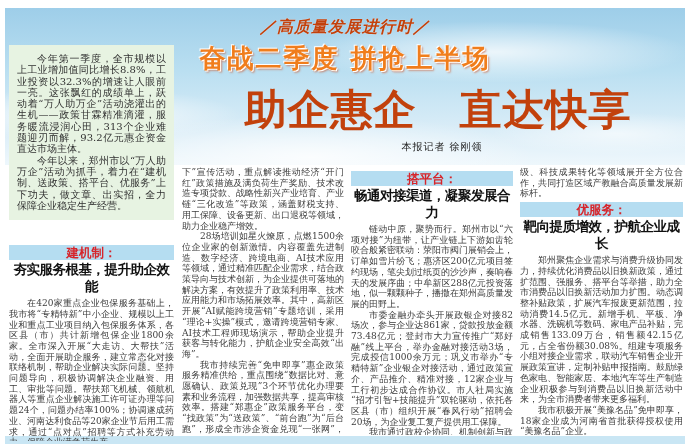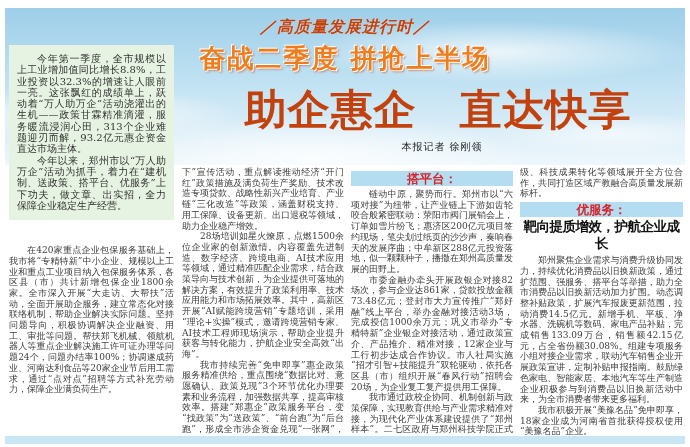--- a/index.html
+++ b/index.html
@@ -64,33 +64,38 @@
   </div>
 
   <div class="main-title">助企惠企　直达快享</div>
   <div class="byline">本报记者 徐刚领</div>
 
   <div class="col col1">
     <div class="intro-box">
       <p>今年第一季度，全市规模以上工业增加值同比增长8.8%，工业投资以32.3%的增速让人眼前一亮。这张飘红的成绩单上，跃动着“万人助万企”活动浇灌出的生机——政策甘霖精准滴灌，服务暖流浸润心田，313个企业难题迎刃而解，93.2亿元惠企资金直达市场主体。</p>
       <p>今年以来，郑州市以“万人助万企”活动为抓手，着力在“建机制、送政策、搭平台、优服务”上下功夫，做文章、出实招，全力保障企业稳定生产经营。</p>
     </div>
+    <div class="sec">
+      <div class="sec-kicker">建机制：</div>
+      <div class="sec-headline">夯实服务根基，提升助企效能</div>
+    </div>
     <p class="body-p">在420家重点企业包保服务基础上，我市将“专精特新”中小企业、规模以上工业和重点工业项目纳入包保服务体系，各区县（市）共计新增包保企业1800余家。全市深入开展“大走访、大帮扶”活动，全面开展助企服务，建立常态化对接联络机制，帮助企业解决实际问题。坚持问题导向，积极协调解决企业融资、用工、审批等问题。帮扶郑飞机械、领航机器人等重点企业解决施工许可证办理等问题24个，问题办结率100%；协调遂成药业、河南达利食品等20家企业节后用工需求，通过“点对点”招聘等方式补充劳动力，保障企业满负荷生产。</p>
 
   </div>
 
   <div class="col col2">
     <p class="body-p noindent">下”宣传活动，重点解读推动经济“开门红”政策措施及满负荷生产奖励、技术改造专项贷款、战略性新兴产业培育、产业链“三化改造”等政策，涵盖财税支持、用工保障、设备更新、出口退税等领域，助力企业稳产增效。</p>
     <p class="body-p">28场培训如星火燎原，点燃1500余位企业家的创新激情。内容覆盖先进制造、数字经济、跨境电商、AI技术应用等领域，通过精准匹配企业需求，结合政策导向与技术创新，为企业提供可落地的解决方案，有效提升了政策利用率、技术应用能力和市场拓展效率。其中，高新区开展“AI赋能跨境营销”专题培训，采用“理论+实操”模式，邀请跨境营销专家、AI技术工程师现场演示，帮助企业提升获客与转化能力，护航企业安全高效“出海”。</p>
     <p class="body-p">我市持续完善“免申即享”惠企政策服务精准供给，重点围绕“数据比对、意愿确认、政策兑现”3个环节优化办理要素和业务流程，加强数据共享，提高审核效率。搭建“郑惠企”政策服务平台，变“找政策”为“送政策”、“前台跑”为“后台跑”，形成全市涉企资金兑现“一张网”，推进政务服务标准化、规范化、便利化。</p>
   </div>
 
   <div class="col col3">
     <div class="sec sec-top">
       <div class="sec-kicker">搭平台：</div>
+      <div class="sec-headline">畅通对接渠道，凝聚发展合力</div>
     </div>
     <p class="body-p">链动中原，聚势而行。郑州市以“六项对接”为纽带，让产业链上下游如齿轮咬合般紧密联动：荥阳市阀门展销会上，订单如雪片纷飞；惠济区200亿元项目签约现场，笔尖划过纸页的沙沙声，奏响春天的发展序曲；中牟新区288亿元投资落地，似一颗颗种子，播撒在郑州高质量发展的田野上。</p>
     <p class="body-p">市委金融办牵头开展政银企对接82场次，参与企业达861家，贷款投放金额73.48亿元；登封市大力宣传推广“郑好融”线上平台，举办金融对接活动3场，完成授信1000余万元；巩义市举办“专精特新”企业银企对接活动，通过政策宣介、产品推介、精准对接，12家企业与工行初步达成合作协议。市人社局实施“招才引智+技能提升”双轮驱动，依托各区县（市）组织开展“春风行动”招聘会20场，为企业复工复产提供用工保障。</p>
     <p class="body-p">我市通过政校企协同、机制创新与政策保障，实现教育供给与产业需求精准对接，为现代化产业体系建设提供了“郑州样本”。二七区政府与郑州科技学院正式签署战略合作协议，双方围绕人才培养、产业升</p>
   </div>
 
   <div class="col col4">
     <p class="body-p noindent">级、科技成果转化等领域展开全方位合作，共同打造区域产教融合高质量发展新标杆。</p>
     <div class="sec">
       <div class="sec-kicker">优服务：</div>

